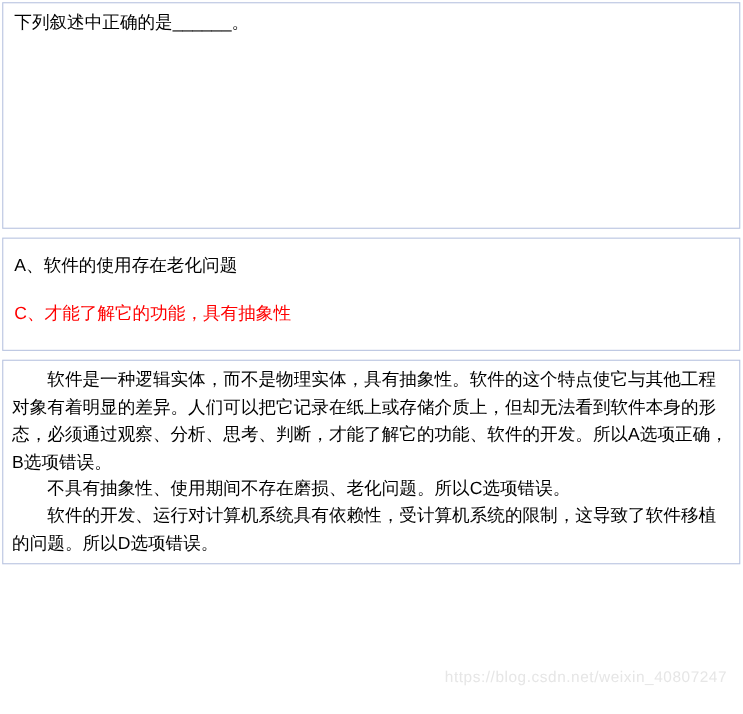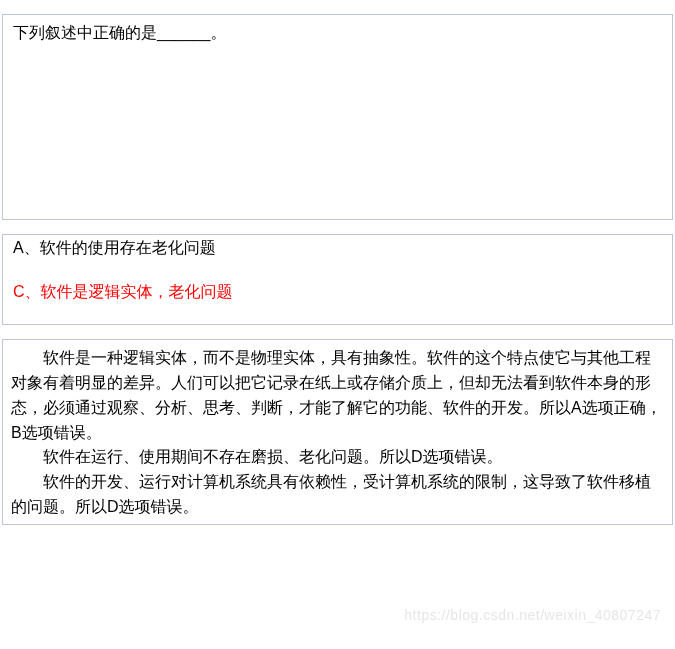--- a/index.html
+++ b/index.html
@@ -10,33 +10,33 @@
     body {
       font-family: "Microsoft YaHei", "SimSun", sans-serif;
       background: #fff;
       width: 675px;
       height: 649px;
       overflow: hidden;
       position: relative;
     }
     .panel {
       border: 1px solid #b8c4e0;
-      margin: 14px 2px 8px 2px;
+      margin: 2px 2px 8px 2px;
     }
     .question-panel {
       height: 206px;
       padding: 6px 10px;
     }
     .question-text {
       font-size: 16px;
       color: #000;
       line-height: 1.5;
     }
     .options-panel {
-      padding: 0 10px 20px 10px;
+      padding: 12px 10px 20px 10px;
     }
     .option {
       font-size: 16px;
       color: #000;
       line-height: 1.6;
       margin-bottom: 18px;
     }
     .option:last-child {
       margin-bottom: 0;
     }
@@ -66,22 +66,22 @@
   </style>
 </head>
 <body>
 
 <div class="panel question-panel">
   <div class="question-text">下列叙述中正确的是______。</div>
 </div>
 
 <div class="panel options-panel">
   <div class="option">A、软件的使用存在老化问题</div>
-  <div class="option correct">C、软件是逻辑实体，老化问题</div>
+  <div class="option correct">C、才能了解它的功能，具有抽象性</div>
 </div>
 
 <div class="panel explanation-panel">
   <p>软件是一种逻辑实体，而不是物理实体，具有抽象性。软件的这个特点使它与其他工程对象有着明显的差异。人们可以把它记录在纸上或存储介质上，但却无法看到软件本身的形态，必须通过观察、分析、思考、判断，才能了解它的功能、软件的开发。所以A选项正确，B选项错误。</p>
-  <p>软件在运行、使用期间不存在磨损、老化问题。所以D选项错误。</p>
+  <p>不具有抽象性、使用期间不存在磨损、老化问题。所以C选项错误。</p>
   <p>软件的开发、运行对计算机系统具有依赖性，受计算机系统的限制，这导致了软件移植的问题。所以D选项错误。</p>
 </div>
 
 <div class="watermark">https://blog.csdn.net/weixin_40807247</div>
 
 </body></html>

